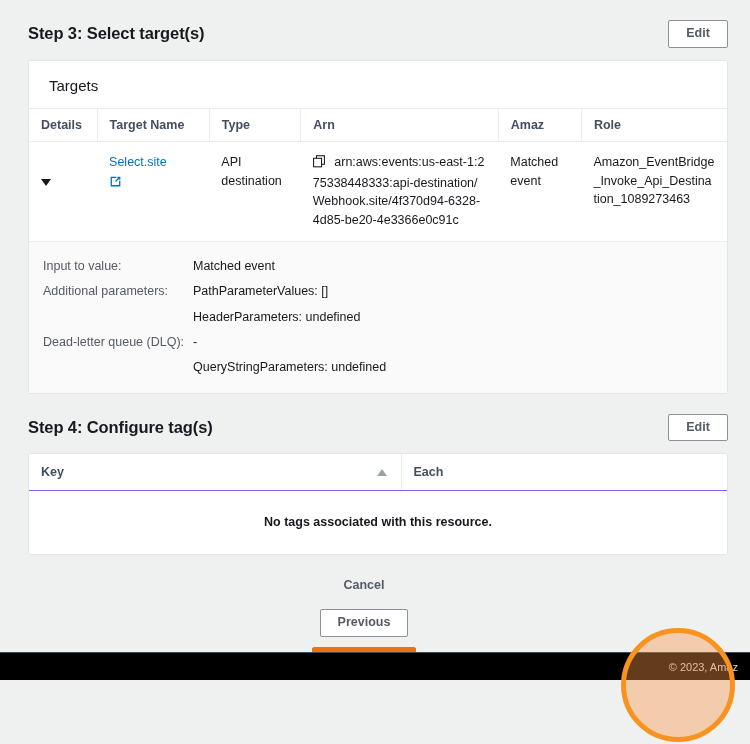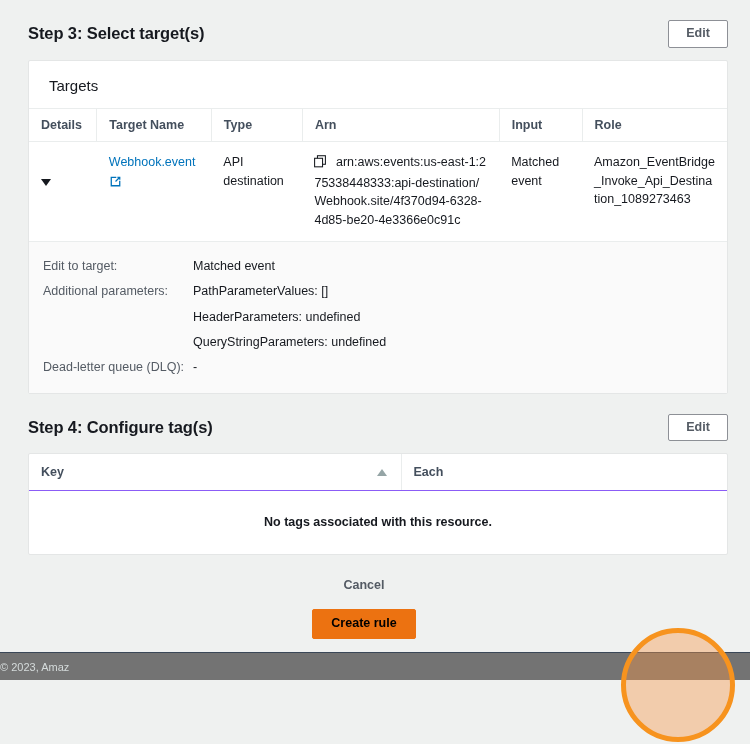--- a/index.html
+++ b/index.html
@@ -182,25 +182,25 @@
     gap: 10px;
     padding: 16px 22px 16px 0;
     flex-direction: column;
   }
 
   
   .bottom-bar {
     position: absolute;
     left: 0; right: 0; bottom: 0;
     height: 28px;
-    background: #737373;
+    background: #000000;
     border-top: 1px solid #3a4757;
     display: flex;
     align-items: center;
-    justify-content: flex-start;
+    justify-content: flex-end;
     padding-right: 12px;
   }
   .copyright {
     font-size: 11px;
     color: #d5dbdb;
     white-space: nowrap;
   }
 
   
   .highlight-circle {
@@ -237,31 +237,31 @@
       <div class="card-title">Targets</div>
     </div>
 
     <table>
       <thead>
         <tr>
           <th class="col-details">Details</th>
           <th class="col-tname">Target Name</th>
           <th class="col-type">Type</th>
           <th class="col-arn">Arn</th>
-          <th class="col-input">Input</th>
+          <th class="col-input">Amaz</th>
           <th class="col-role">Role</th>
         </tr>
       </thead>
       <tbody>
         <tr>
           <td class="col-details">
             <span class="caret"></span>
           </td>
           <td class="col-tname">
-            <a class="link">Webhook.event</a>
+            <a class="link">Select.site</a>
             <span class="ext-icon">
               <svg width="13" height="13" viewBox="0 0 16 16">
                 <path d="M2 2 h7 v1.6 H3.6 v8.8 h8.8 V7 H14 v7 H2 Z" fill="#0073bb"></path>
                 <path d="M10.2 2 H14 v3.8 h-1.5 V4.6 L8.6 8.5 7.5 7.4 11.4 3.5 h-1.2 Z" fill="#0073bb"></path>
               </svg>
             </span>
           </td>
           <td class="col-type">API destination</td>
           <td class="col-arn">
             <span class="copy-icon">
@@ -272,38 +272,38 @@
             </span><span class="arn-text">arn:aws:events:us-east-1:275338448333:api-destination/Webhook.site/4f370d94-6328-4d85-be20-4e3366e0c91c</span>
           </td>
           <td class="col-input">Matched event</td>
           <td class="col-role" style="word-break:break-all;">Amazon_EventBridge_Invoke_Api_Destination_1089273463</td>
         </tr>
       </tbody>
     </table>
 
     <div class="detail-area">
       <div class="detail-row">
-        <div class="detail-label">Edit to target:</div>
+        <div class="detail-label">Input to value:</div>
         <div class="detail-value">Matched event</div>
       </div>
       <div class="detail-row">
         <div class="detail-label">Additional parameters:</div>
         <div class="detail-value">PathParameterValues: []</div>
       </div>
       <div class="detail-row">
         <div class="detail-label"></div>
         <div class="detail-value">HeaderParameters: undefined</div>
       </div>
       <div class="detail-row">
+        <div class="detail-label">Dead-letter queue (DLQ):</div>
+        <div class="detail-value">-</div>
+      </div>
+      <div class="detail-row">
         <div class="detail-label"></div>
         <div class="detail-value">QueryStringParameters: undefined</div>
-      </div>
-      <div class="detail-row">
-        <div class="detail-label">Dead-letter queue (DLQ):</div>
-        <div class="detail-value">-</div>
       </div>
     </div>
   </div>
 
   <div class="spacer-20"></div>
 
   <div class="step-head">
     <div class="step-title">Step 4: Configure tag(s)</div>
     <button class="btn btn-edit">Edit</button>
   </div>
@@ -325,20 +325,21 @@
       <tbody>
         <tr>
           <td class="empty-cell" colspan="2">No tags associated with this resource.</td>
         </tr>
       </tbody>
     </table>
   </div>
 
   <div class="footer-actions">
     <button class="btn-link">Cancel</button>
+    <button class="btn">Previous</button>
     <button class="btn btn-primary">Create rule</button>
   </div>
 
   <div class="highlight-circle"></div>
 
   <div class="bottom-bar">
     <span class="copyright">© 2023, Amaz</span>
   </div>
 
 </div>

